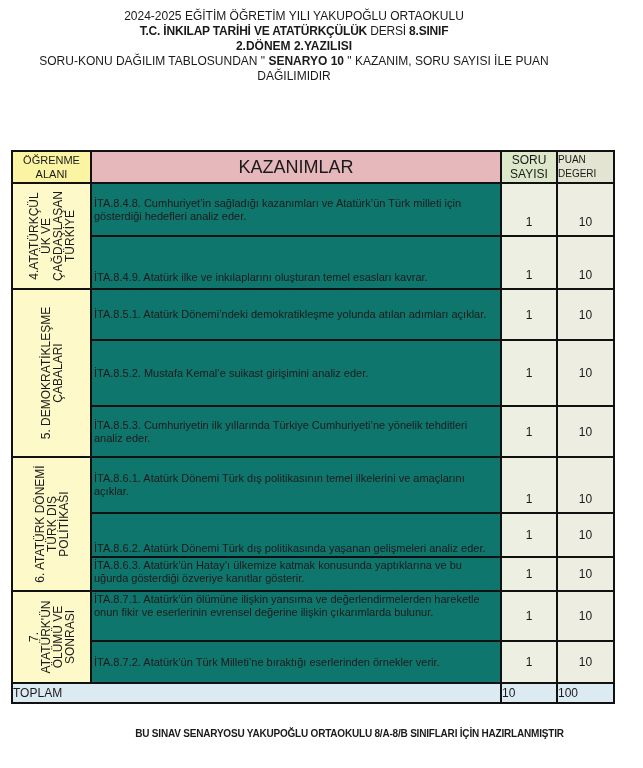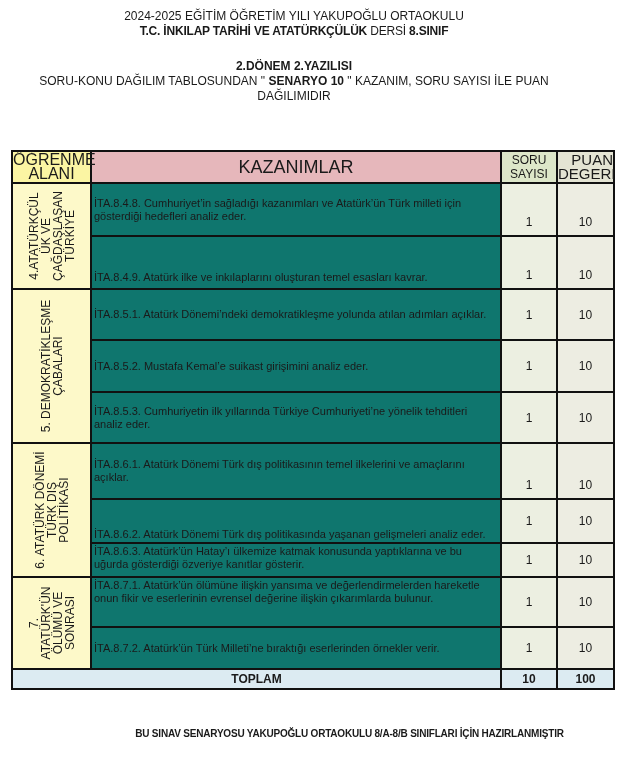--- a/index.html
+++ b/index.html
@@ -2,47 +2,47 @@
 <html><head>
 <meta charset="utf-8">
 <style>
   html, body { margin: 0; padding: 0; background: #ffffff; }
   body { width: 643px; height: 768px; position: relative; overflow: hidden;
          font-family: "Liberation Sans", sans-serif; color: #1a1a1a; }
   .header { position: absolute; left: 0; top: 9px; width: 588px; text-align: center; }
   .header .line { font-size: 12px; line-height: 15px; }
   .header .l1 { margin-top: 0; }
   .header .l2 { font-weight: bold; letter-spacing: -0.2px; }
-  .header .l3 { font-weight: bold; margin-top: 20px; text-align: center; }
+  .header .l3 { font-weight: bold; margin-top: 0; text-align: center; }
   .header .l4 { margin-top: 4px; }
   .header b { font-weight: bold; }
   .header .l2 .normal { font-weight: normal; }
 
   table.dist { position: absolute; left: 11px; top: 150px; width: 602px;
                border-collapse: collapse; table-layout: fixed; font-size: 11px; }
   table.dist td, table.dist th { border: 2px solid #111; padding: 0; }
   col.c1 { width: 79px; } col.c2 { width: 410px; } col.c3 { width: 56px; } col.c4 { width: 57px; }
 
-  th.alan-h { background: #fbf5a3; font-weight: normal; font-size: 16px; line-height: 14px; height: 30px; text-align: center; }
+  th.alan-h { background: #fbf5a3; font-weight: normal; font-size: 11px; line-height: 14px; height: 30px; text-align: center; }
   th.kaz-h  { background: #e6b7bb; font-weight: normal; font-size: 18px; text-align: center; }
   th.soru-h { background: #dde7c9; font-weight: normal; font-size: 12px; line-height: 14px; text-align: center; }
-  th.puan-h { background: #e4e4d3; font-weight: normal; font-size: 15px; line-height: 14px; text-align: right; }
+  th.puan-h { background: #e4e4d3; font-weight: normal; font-size: 10px; line-height: 14px; text-align: left; }
 
   td.area { background: #fdf9c9; position: relative; }
   td.area .vt { position: absolute; left: 50%; top: 50%;
                 transform: translate(-50%, -50%) rotate(-90deg);
                 text-align: center; font-size: 12px; line-height: 12px; white-space: nowrap; }
   td.kaz { background: #0f766e; padding: 0 4px 0 2px !important; font-size: 11px; line-height: 13px; vertical-align: middle; }
   td.kaz.bottom { vertical-align: bottom; padding-bottom: 4px !important; }
   td.kaz.top { vertical-align: top; padding-top: 1px !important; }
   td.soru { background: #ecefe1; text-align: center; font-size: 12px; vertical-align: middle; }
   td.puan { background: #ededE2; text-align: center; font-size: 12px; vertical-align: middle; }
   td.soru.low, td.puan.low { vertical-align: bottom; padding-bottom: 6px !important; }
 
-  tr.total td { background: #dcebf2; height: 18px; text-align: center; font-size: 12px; font-weight: bold; }
+  tr.total td { background: #dcebf2; height: 18px; font-size: 12px; }
 
   .footer { position: absolute; left: 0; top: 728px; width: 643px; text-align: center;
             font-size: 10px; font-weight: bold; letter-spacing: -0.2px; padding-left: 28px; }
 </style>
 </head>
 <body>
 
 <div class="header">
   <div class="line l1">2024-2025 EĞİTİM ÖĞRETİM YILI YAKUPOĞLU ORTAOKULU</div>
   <div class="line l2"><span>T.C. İNKILAP TARİHİ VE ATATÜRKÇÜLÜK</span><span class="normal"> DERSİ </span><span>8.SINIF</span></div>
@@ -91,21 +91,21 @@
       <td class="area" rowspan="3">
         <div class="vt">
           <div>5. DEMOKRATİKLEŞME</div>
           <div>ÇABALARI</div>
         </div>
       </td>
       <td class="kaz">İTA.8.5.1. Atatürk Dönemi’ndeki demokratikleşme yolunda atılan adımları açıklar.</td>
       <td class="soru">1</td>
       <td class="puan">10</td>
     </tr>
-    <tr style="height:52px">
+    <tr style="height:66px">
       <td class="kaz">İTA.8.5.2. Mustafa Kemal’e suikast girişimini analiz eder.</td>
       <td class="soru">1</td>
       <td class="puan">10</td>
     </tr>
     <tr style="height:51px">
       <td class="kaz">İTA.8.5.3. Cumhuriyetin ilk yıllarında Türkiye Cumhuriyeti’ne yönelik tehditleri analiz eder.</td>
       <td class="soru">1</td>
       <td class="puan">10</td>
     </tr>
 

